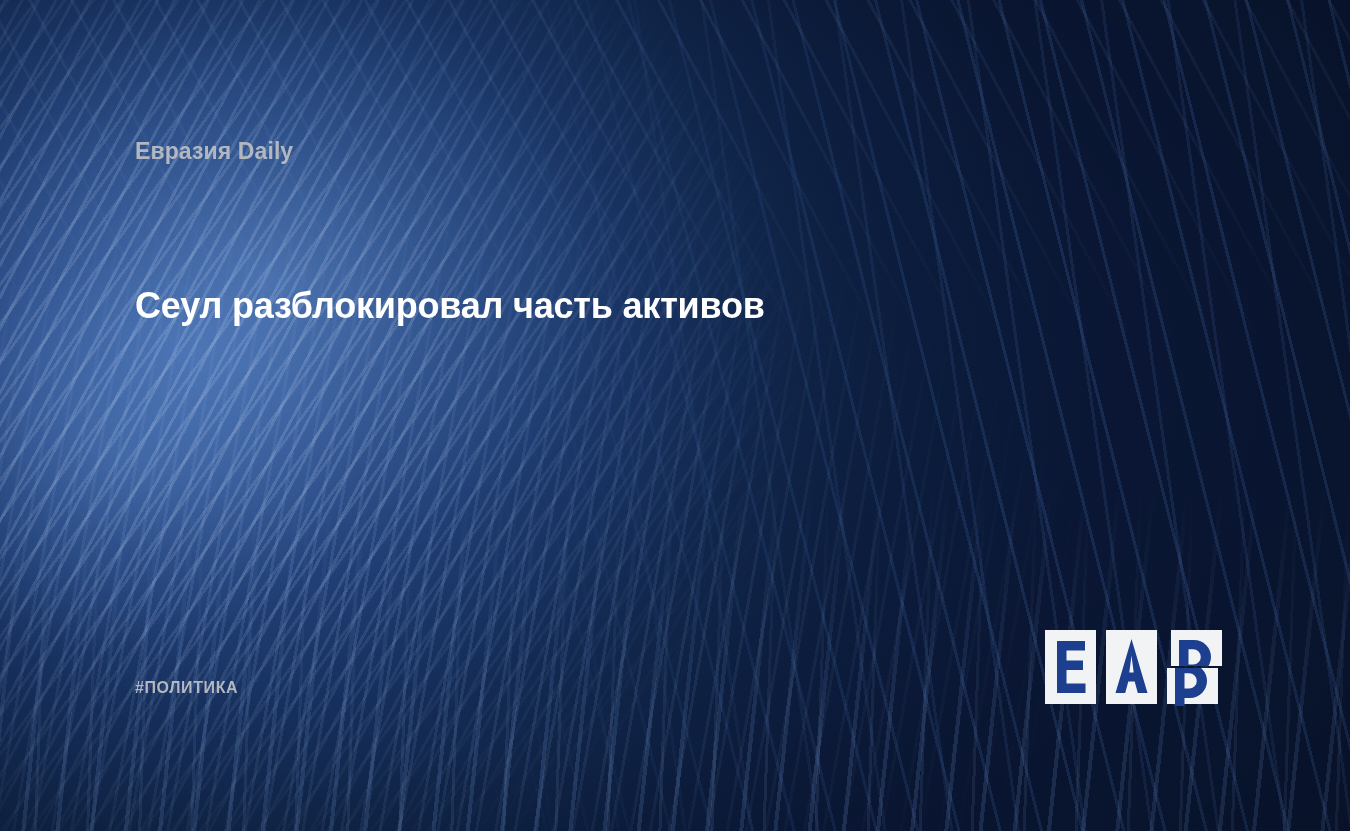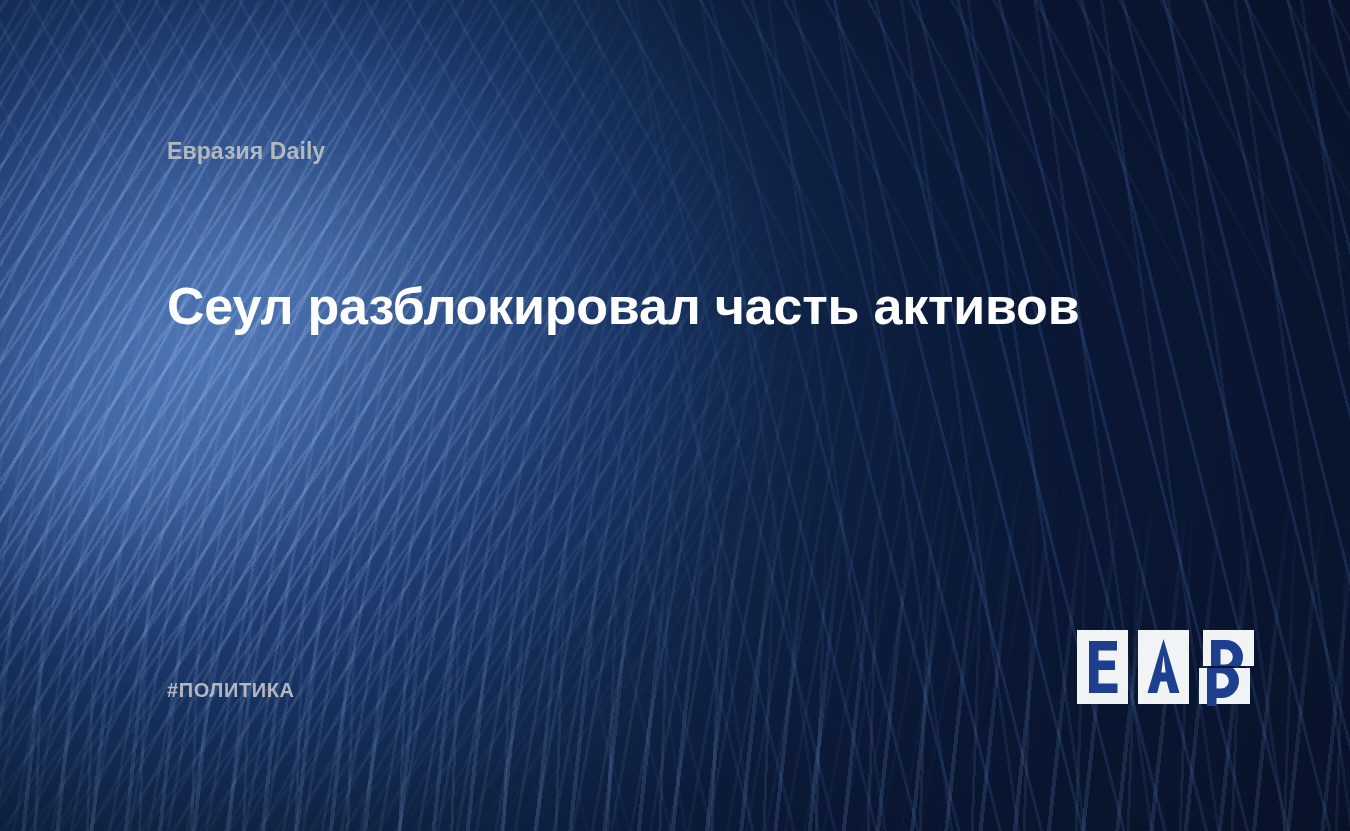--- a/index.html
+++ b/index.html
@@ -148,55 +148,54 @@
   
   #bg-vignette {
     background: radial-gradient(ellipse 1180px 840px at 40% 46%,
       rgba(0,0,0,0) 44%, rgba(0,0,0,0.14) 72%, rgba(0,0,0,0.34) 100%);
   }
 
   
   #content {
     position: absolute;
     inset: 0;
-    margin-left: 32px;
   }
 
   #brand {
     position: absolute;
     left: 135px;
     top: 138px;
     font-size: 23px;
     font-weight: bold;
     letter-spacing: 0.1px;
     color: #b3b7bf;
     white-space: nowrap;
   }
 
   #headline {
     position: absolute;
     left: 135px;
     top: 268px;
     width: 1010px;
-    font-size: 52px;
+    font-size: 36px;
     line-height: 76px;
     font-weight: bold;
     color: #ffffff;
     letter-spacing: -0.2px;
   }
   #headline .hl-line {
     display: block;
     white-space: nowrap;
   }
 
   #hashtag {
     position: absolute;
     left: 135px;
     top: 679px;
-    font-size: 20px;
+    font-size: 16px;
     font-weight: bold;
     letter-spacing: 0.6px;
     color: #b3b7bf;
     white-space: nowrap;
   }
 
   
   #ead-logo {
     position: absolute;
     left: 1045px;

